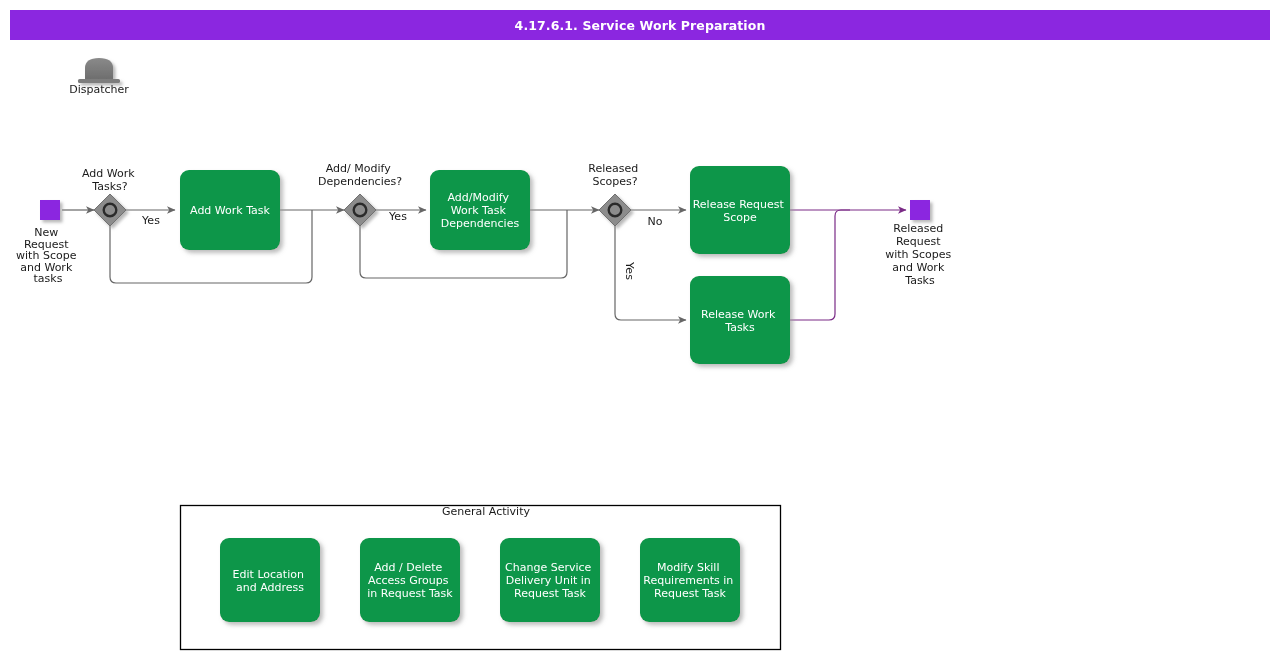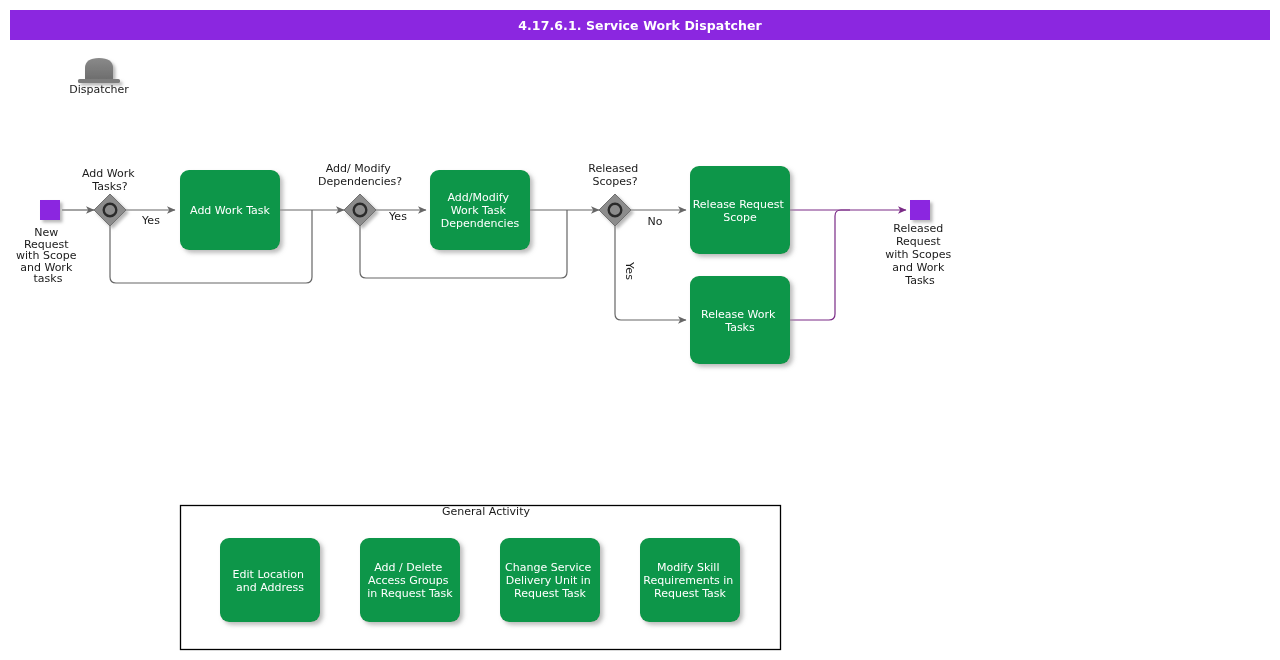--- a/index.html
+++ b/index.html
@@ -79,21 +79,21 @@
   .conn-purple {
     fill: none;
     stroke: #7a2a86;
     stroke-width: 1.2;
   }
 </style>
 </head>
 <body>
 
 <div id="title-bar">
-  <span class="title-text">4.17.6.1. Service Work Dispatcher</span>
+  <span class="title-text">4.17.6.1. Service Work Preparation</span>
 </div>
 
 <svg id="diagram" viewBox="0 0 1280 660" xmlns="http://www.w3.org/2000/svg">
 
   <defs>
     <marker id="arrow-gray" markerWidth="9" markerHeight="9" refX="8" refY="4.5" orient="auto" markerUnits="userSpaceOnUse">
       <path d="M0,0.7 L8.5,4.5 L0,8.3 L2.2,4.5 Z" fill="#666666"></path>
     </marker>
     <marker id="arrow-purple" markerWidth="9" markerHeight="9" refX="8" refY="4.5" orient="auto" markerUnits="userSpaceOnUse">
       <path d="M0,0.7 L8.5,4.5 L0,8.3 L2.2,4.5 Z" fill="#7a2a86"></path>

